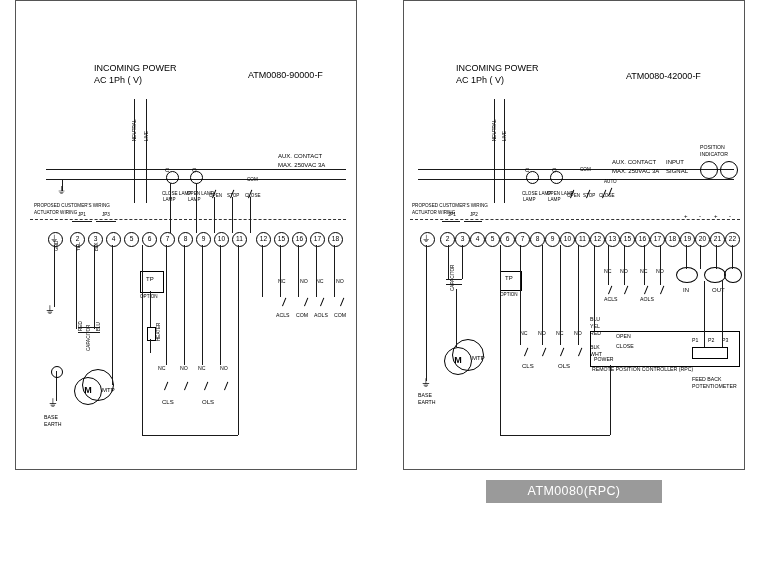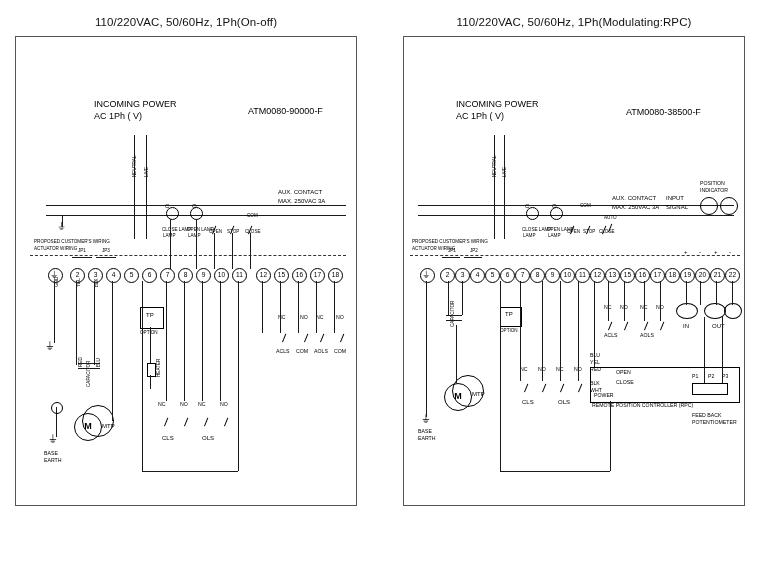--- a/index.html
+++ b/index.html
@@ -127,21 +127,20 @@
     transform-origin: bottom left;
     transform: rotate(22deg);
   }
 </style>
 </head>
 <body>
 
 <div class="page">
 
   <div class="panel panel-left">
-    <div class="panel-title">110/220VAC, 50/60Hz, 1Ph(On-off)</div>
 
     <div class="diagram-frame">
 
       <div class="lbl s9" style="left:78px; top:62px;">INCOMING POWER</div>
       <div class="lbl s9" style="left:78px; top:74px;">AC 1Ph (    V)</div>
       <div class="lbl s9" style="left:232px; top:69px;">ATM0080-90000-F</div>
 
       <div class="vl" style="left:118px; top:98px; height:104px;"></div>
       <div class="vl" style="left:130px; top:98px; height:104px;"></div>
       <div class="lbl rot" style="left:116px; top:140px;">NEUTRAL</div>
@@ -274,27 +273,26 @@
       <div class="vl" style="left:154px; top:182px; height:50px;"></div>
       <div class="vl" style="left:180px; top:182px; height:50px;"></div>
       <div class="vl" style="left:198px; top:196px; height:36px;"></div>
       <div class="vl" style="left:216px; top:196px; height:36px;"></div>
       <div class="vl" style="left:234px; top:196px; height:36px;"></div>
     </div>
 
   </div>
 
   <div class="panel panel-right">
-    <div class="panel-title">110/220VAC, 50/60Hz, 1Ph(Modulating:RPC)</div>
 
     <div class="diagram-frame">
 
       <div class="lbl s9" style="left:52px; top:62px;">INCOMING POWER</div>
       <div class="lbl s9" style="left:52px; top:74px;">AC 1Ph (    V)</div>
-      <div class="lbl s9" style="left:222px; top:70px;">ATM0080-38500-F</div>
+      <div class="lbl s9" style="left:222px; top:70px;">ATM0080-42000-F</div>
 
       <div class="vl" style="left:90px; top:98px; height:104px;"></div>
       <div class="vl" style="left:100px; top:98px; height:104px;"></div>
       <div class="lbl rot" style="left:88px; top:140px;">NEUTRAL</div>
       <div class="lbl rot" style="left:98px; top:140px;">LIVE</div>
 
       <div class="hl" style="left:14px; top:168px; width:316px;"></div>
       <div class="hl" style="left:14px; top:178px; width:316px;"></div>
 
       <div class="lbl s6" style="left:208px; top:158px;">AUX. CONTACT</div>
@@ -441,15 +439,16 @@
       <div class="vl" style="left:328px; top:244px; height:24px;"></div>
       <div class="hl" style="left:96px; top:434px; width:110px;"></div>
       <div class="vl" style="left:206px; top:364px; height:70px;"></div>
       <div class="vl" style="left:44px; top:244px; height:34px;"></div>
       <div class="vl" style="left:58px; top:244px; height:34px;"></div>
       <div class="vl" style="left:52px; top:288px; height:58px;"></div>
       <div class="vl" style="left:300px; top:280px; height:66px;"></div>
       <div class="vl" style="left:318px; top:280px; height:66px;"></div>
     </div>
 
+    <div class="caption caption-wide">ATM0080(RPC)</div>
   </div>
 
 </div>
 
 </body></html>

